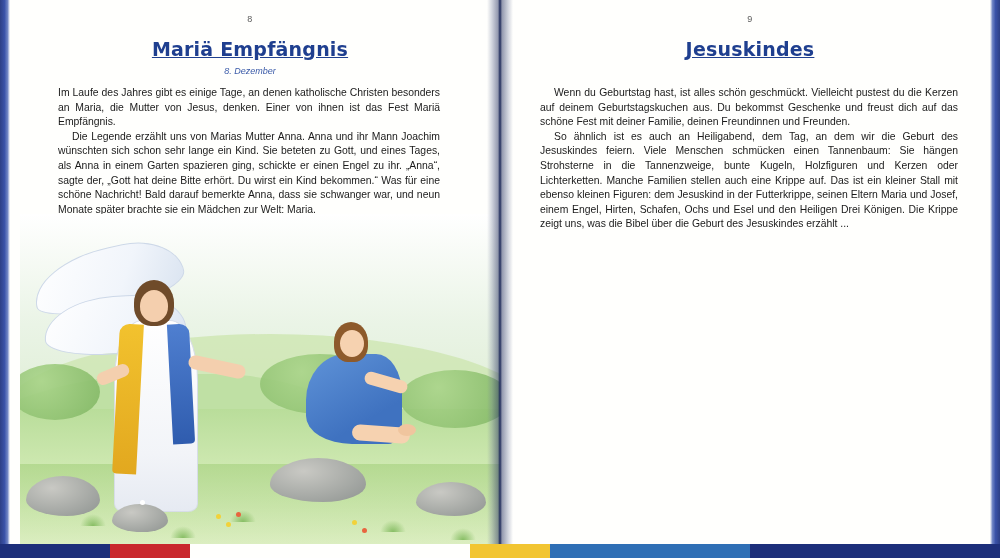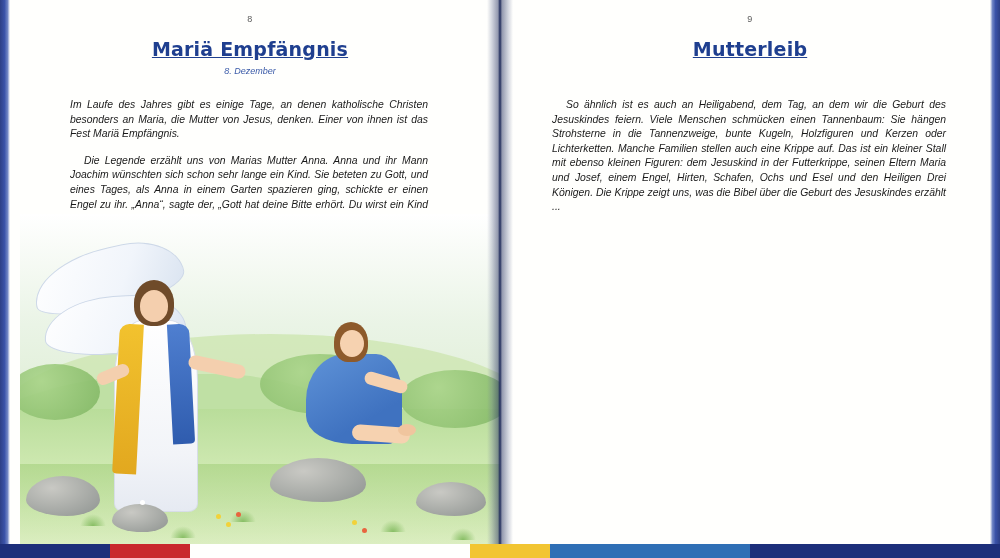--- a/index.html
+++ b/index.html
@@ -97,21 +97,21 @@
     color: #3a5aa8;
   }
 
   .body-text {
     position: absolute;
     font-size: 10.4px;
     line-height: 14.6px;
     color: #1a1a1a;
     text-align: justify;
   }
-  .body-text p { margin: 12px; font-style: italic; }
+  .body-text p { margin: 0; }
   .body-text p.indent { text-indent: 14px; }
 
   .left .body-text {
     left: 48px;
     top: 86px;
     width: 382px;
   }
   .left .body-text.shaped p.sh {
     text-align: right;
     text-indent: 0;
@@ -320,23 +320,24 @@
       <div class="flower" style="left:206px; top:308px; background:#f2d23a;"></div>
       <div class="flower" style="left:216px; top:298px; background:#e8653f;"></div>
       <div class="flower" style="left:332px; top:306px; background:#f2d23a;"></div>
       <div class="flower" style="left:342px; top:314px; background:#e8653f;"></div>
       <div class="flower" style="left:120px; top:286px; background:#ffffff;"></div>
     </div>
   </div>
 
   <div class="page right">
     <div class="folio">9</div>
-    <div class="title">Mutterleib</div>
+    <div class="title">Jesuskindes</div>
 
     <div class="body-text">
+      <p class="indent">Wenn du Geburtstag hast, ist alles schön geschmückt. Vielleicht pustest du die Kerzen auf deinem Geburtstagskuchen aus. Du bekommst Geschenke und freust dich auf das schöne Fest mit deiner Familie, deinen Freundinnen und Freunden.</p>
       <p class="indent">So ähnlich ist es auch an Heiligabend, dem Tag, an dem wir die Geburt des Jesuskindes feiern. Viele Menschen schmücken einen Tannenbaum: Sie hängen Strohsterne in die Tannenzweige, bunte Kugeln, Holzfiguren und Kerzen oder Lichterketten. Manche Familien stellen auch eine Krippe auf. Das ist ein kleiner Stall mit ebenso kleinen Figuren: dem Jesuskind in der Futterkrippe, seinen Eltern Maria und Josef, einem Engel, Hirten, Schafen, Ochs und Esel und den Heiligen Drei Königen. Die Krippe zeigt uns, was die Bibel über die Geburt des Jesuskindes erzählt ...</p>
     </div>
 
   </div>
 
   <div class="spine"></div>
 
   <div class="bottom-band">
     <div class="bb-seg" style="left: 0px; width: 110px; background: rgb(29, 47, 122);"></div>
     <div class="bb-seg" style="left: 110px; width: 80px; background: rgb(201, 40, 45);"></div>

